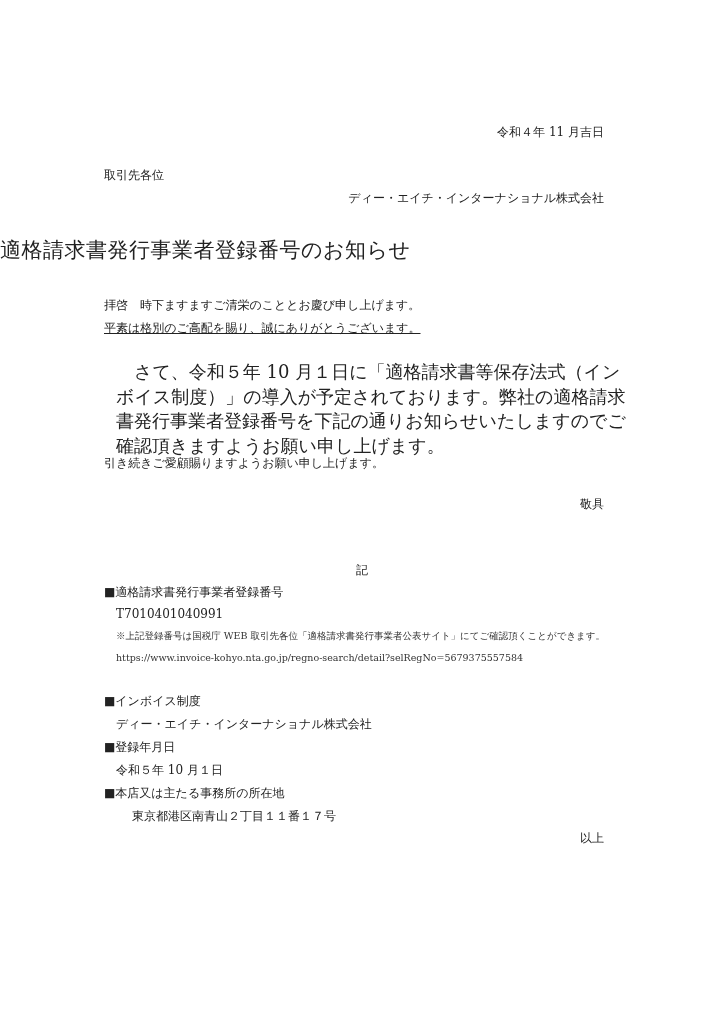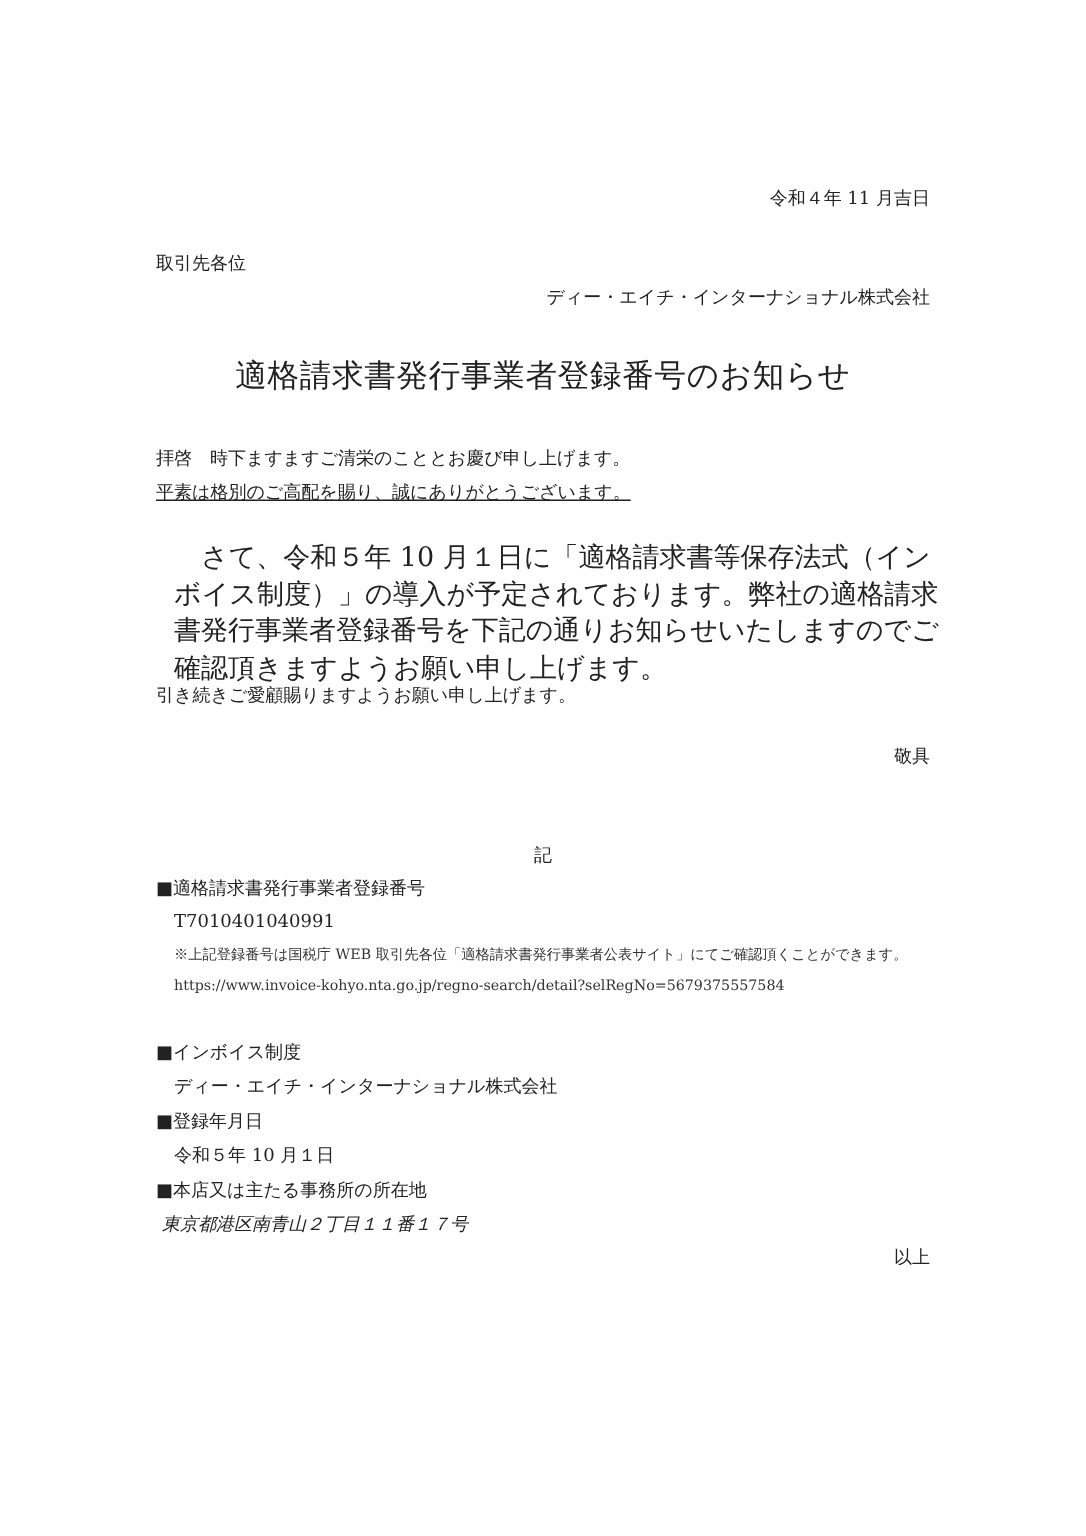--- a/index.html
+++ b/index.html
@@ -4,22 +4,22 @@
   <style>
     html, body { margin: 0; padding: 0; background: #ffffff; }
     body {
       width: 724px; height: 1024px; position: relative; overflow: hidden;
       font-family: "DejaVu Serif", "Liberation Serif", serif;
       color: #222222;
     }
     .abs { position: absolute; white-space: nowrap; }
     .t12 { font-size: 12px; }
     .small { font-size: 9.5px; color: #333; }
-    .right { right: 104px; }
-    .title { font-size: 21px; left: 0; width: 724px; text-align: center; top: 236px; letter-spacing: 0.5px; }
+    .right { right: 120px; }
+    .title { font-size: 21px; left: 0; width: 724px; text-align: left; top: 236px; letter-spacing: 0.5px; }
     .para { left: 116px; width: 520px; font-size: 18px; line-height: 24.5px; white-space: normal; }
     .indent { text-indent: 1em; }
   </style>
 </head>
 <body>
 
 <div>
   <div class="abs t12 right" style="top:124px;">令和４年 11 月吉日</div>
   <div class="abs t12" style="left:104px; top:167px;">取引先各位</div>
   <div class="abs t12 right" style="top:190px;">ディー・エイチ・インターナショナル株式会社</div>
@@ -38,16 +38,16 @@
   <div class="abs t12" style="left:104px; top:584px;">■適格請求書発行事業者登録番号</div>
   <div class="abs t12" style="left:116px; top:607px;">T7010401040991</div>
   <div class="abs small" style="left:116px; top:630px;">※上記登録番号は国税庁 WEB 取引先各位「適格請求書発行事業者公表サイト」にてご確認頂くことができます。</div>
   <div class="abs small" style="left:116px; top:652px;">https://www.invoice-kohyo.nta.go.jp/regno-search/detail?selRegNo=5679375557584</div>
 
   <div class="abs t12" style="left:104px; top:693px;">■インボイス制度</div>
   <div class="abs t12" style="left:116px; top:716px;">ディー・エイチ・インターナショナル株式会社</div>
   <div class="abs t12" style="left:104px; top:739px;">■登録年月日</div>
   <div class="abs t12" style="left:116px; top:762px;">令和５年 10 月１日</div>
   <div class="abs t12" style="left:104px; top:785px;">■本店又は主たる事務所の所在地</div>
-  <div class="abs t12" style="left:108px; top:808px;font-style:italic;">東京都港区南青山２丁目１１番１７号</div>
+  <div class="abs t12" style="left:132px; top:808px;">東京都港区南青山２丁目１１番１７号</div>
 
   <div class="abs t12 right" style="top:830px;">以上</div>
 </div>
 
 </body></html>

